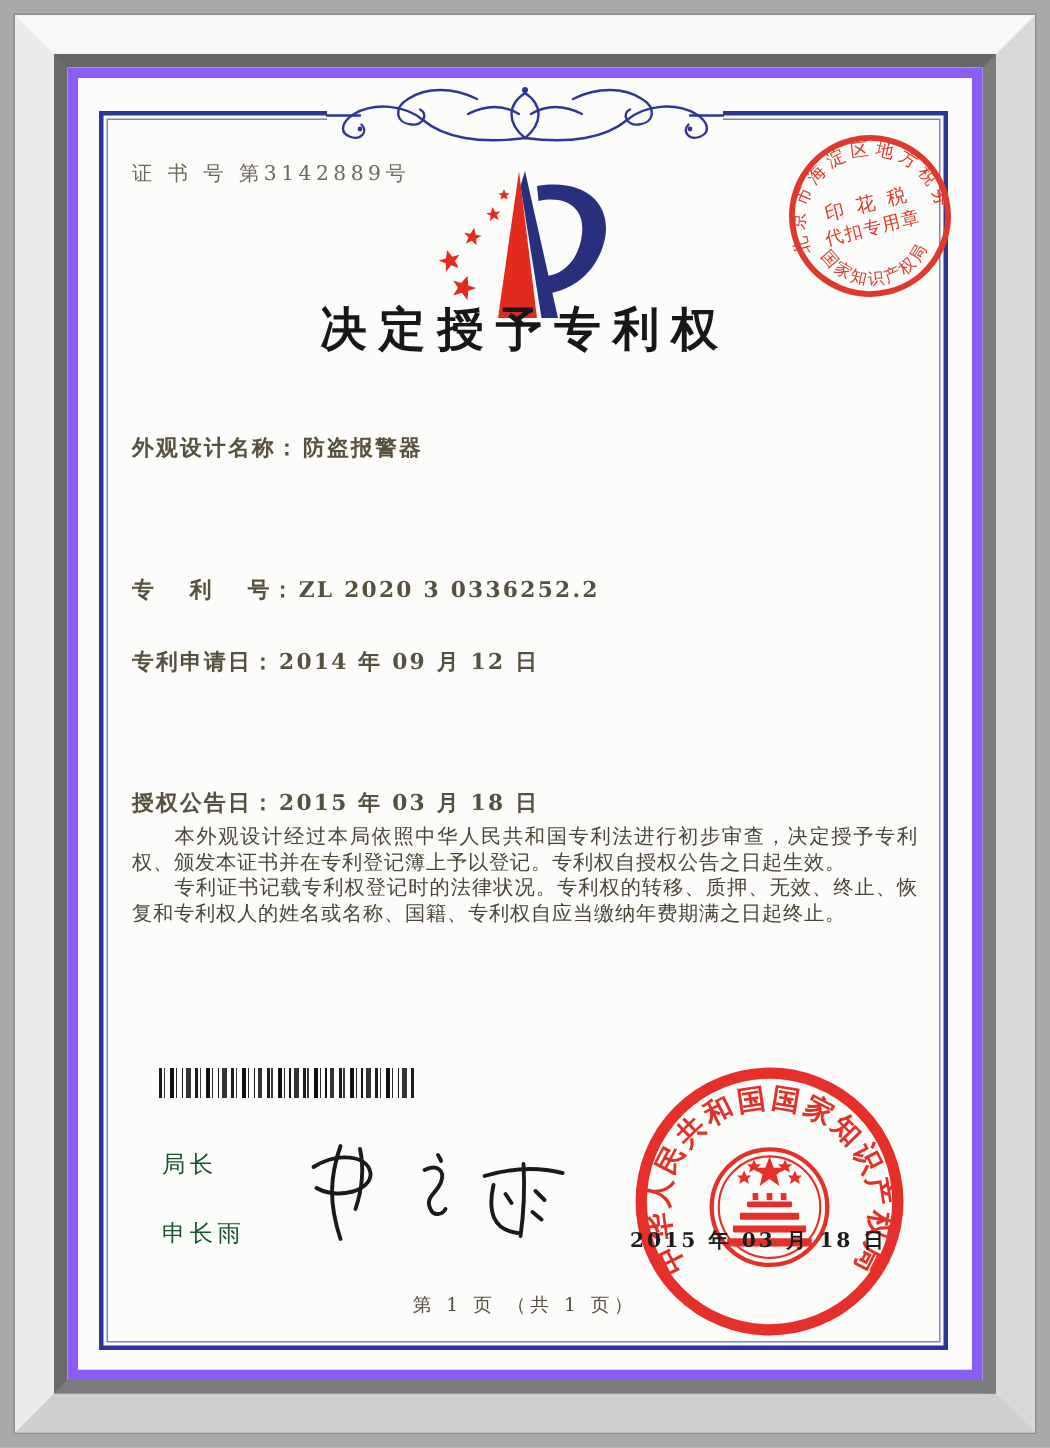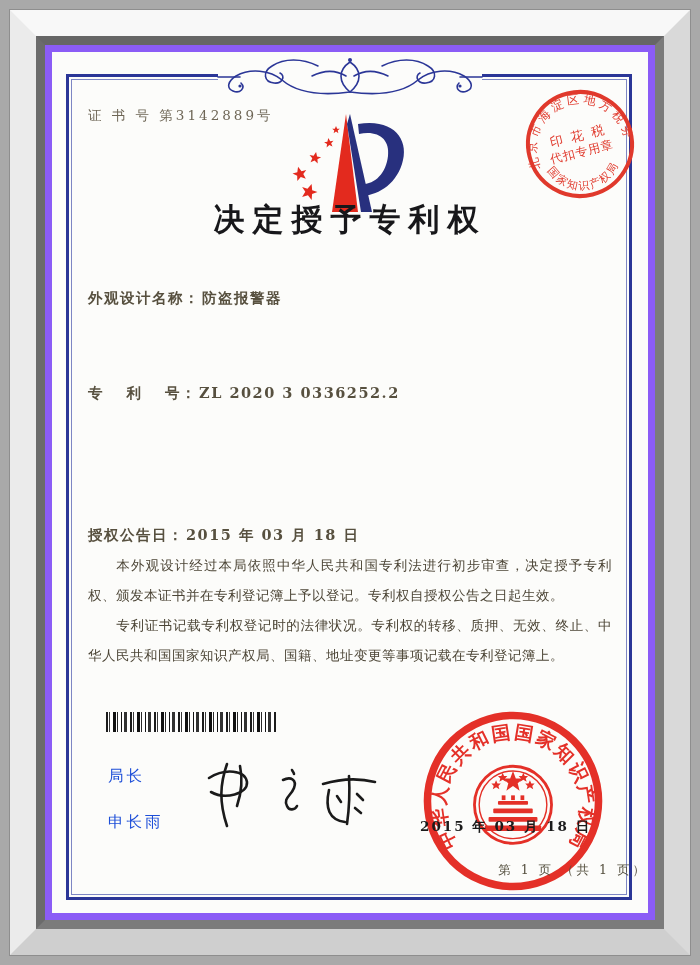--- a/index.html
+++ b/index.html
@@ -18,35 +18,35 @@
   
   .flourish{position:absolute;top:-2px;left:50%;transform:translateX(-50%);}
   
   .cert-no{position:absolute;left:36px;top:55px;font-size:13.5px;letter-spacing:3px;color:#6e6656;}
   .logo{position:absolute;left:232px;top:60px;}
   .tax-stamp{position:absolute;left:472px;top:36px;transform:rotate(-14deg);}
   .title{position:absolute;left:0;right:0;top:147px;text-align:center;font-size:31px;
          letter-spacing:8px;color:#17171a;font-weight:600;}
   .field{position:absolute;left:36px;font-size:14.5px;letter-spacing:1.5px;color:#57503f;white-space:nowrap;font-weight:bold;}
   .field .fvalue{margin-left:2px;}
-  .paras{position:absolute;left:36px;top:498px;width:524px;font-size:13.5px;line-height:30px;
+  .paras{position:absolute;left:36px;top:498px;width:524px;font-size:13.5px;line-height:17px;
          color:#4c4536;text-align:justify;letter-spacing:0.5px;}
   .paras p{margin:0;text-indent:2.1em;}
   .barcode{position:absolute;left:54px;top:660px;width:170px;height:20px;
     background:repeating-linear-gradient(90deg,
       #1c1c1c 0 2px,#fff 2px 3px,#3a3a3a 3px 4px,#fff 4px 7px,
       #111 7px 10px,#fff 10px 11px,#2a2a2a 11px 12px,#fff 12px 15px,
       #151515 15px 16px,#fff 16px 18px,#333 18px 21px,#fff 21px 24px);}
-  .director{position:absolute;left:56px;font-size:15.5px;letter-spacing:3px;color:#1d4ed8;
+  .director{position:absolute;left:56px;font-size:15.5px;letter-spacing:3px;color:#14532d;
             font-family:"DejaVu Sans","Liberation Sans",sans-serif;font-weight:500;}
   .sig{position:absolute;left:145px;top:698px;}
   .big-seal{position:absolute;left:367px;top:655px;opacity:0.95;}
   .seal-date{position:absolute;left:368px;top:766px;font-size:13.5px;letter-spacing:2px;
              color:#1b1b1b;font-weight:600;z-index:5;}
-  .footer{position:absolute;left:0;right:0;top:810px;text-align:right;font-size:12.5px;
+  .footer{position:absolute;left:0;right:0;top:810px;text-align:center;font-size:12.5px;
           letter-spacing:3px;color:#55503f;}
   svg text{font-family:"DejaVu Serif","Liberation Serif",serif;}
 </style>
 </head>
 <body>
 
 <div class="stage">
   <div class="frame-bevel">
     <div class="frame-dark">
       <div class="frame-light">
@@ -112,27 +112,30 @@
           </svg>
 
           <div class="title">决定授予专利权</div>
 
           <div class="field" style="top:237px">
             <span class="flabel">外观设计名称：</span><span class="fvalue">防盗报警器</span>
           </div>
           <div class="field" style="top:332px">
             <span class="flabel">专　 利　 号：</span><span class="fvalue">ZL 2020 3 0336252.2</span>
           </div>
+          <div class="field" style="top:380px">
+            <span class="flabel">专利申请日：</span><span class="fvalue">2014 年 09 月 12 日</span>
+          </div>
           <div class="field" style="top:474px">
             <span class="flabel">授权公告日：</span><span class="fvalue">2015 年 03 月 18 日</span>
           </div>
 
           <div class="paras">
             <p>本外观设计经过本局依照中华人民共和国专利法进行初步审查，决定授予专利权、颁发本证书并在专利登记簿上予以登记。专利权自授权公告之日起生效。</p>
-            <p>专利证书记载专利权登记时的法律状况。专利权的转移、质押、无效、终止、中华人民共和国国家知识产权局、国籍、地址变更等事项记载在专利登记簿上。</p>
+            <p>专利证书记载专利权登记时的法律状况。专利权的转移、质押、无效、终止、恢复和专利权人的姓名或名称、国籍、专利权自应当缴纳年费期满之日起终止。</p>
           </div>
 
           <div class="barcode"></div>
 
           <div class="director" style="top:714px">局长</div>
           <div class="director" style="top:760px">申长雨</div>
 
           <svg class="sig" width="185" height="80" viewBox="0 0 185 80">
             <g stroke="#1a1a1a" fill="none" stroke-width="2.6" stroke-linecap="round" stroke-linejoin="round">
               <path d="M30,14 C23,34 22,52 30,76"></path>

